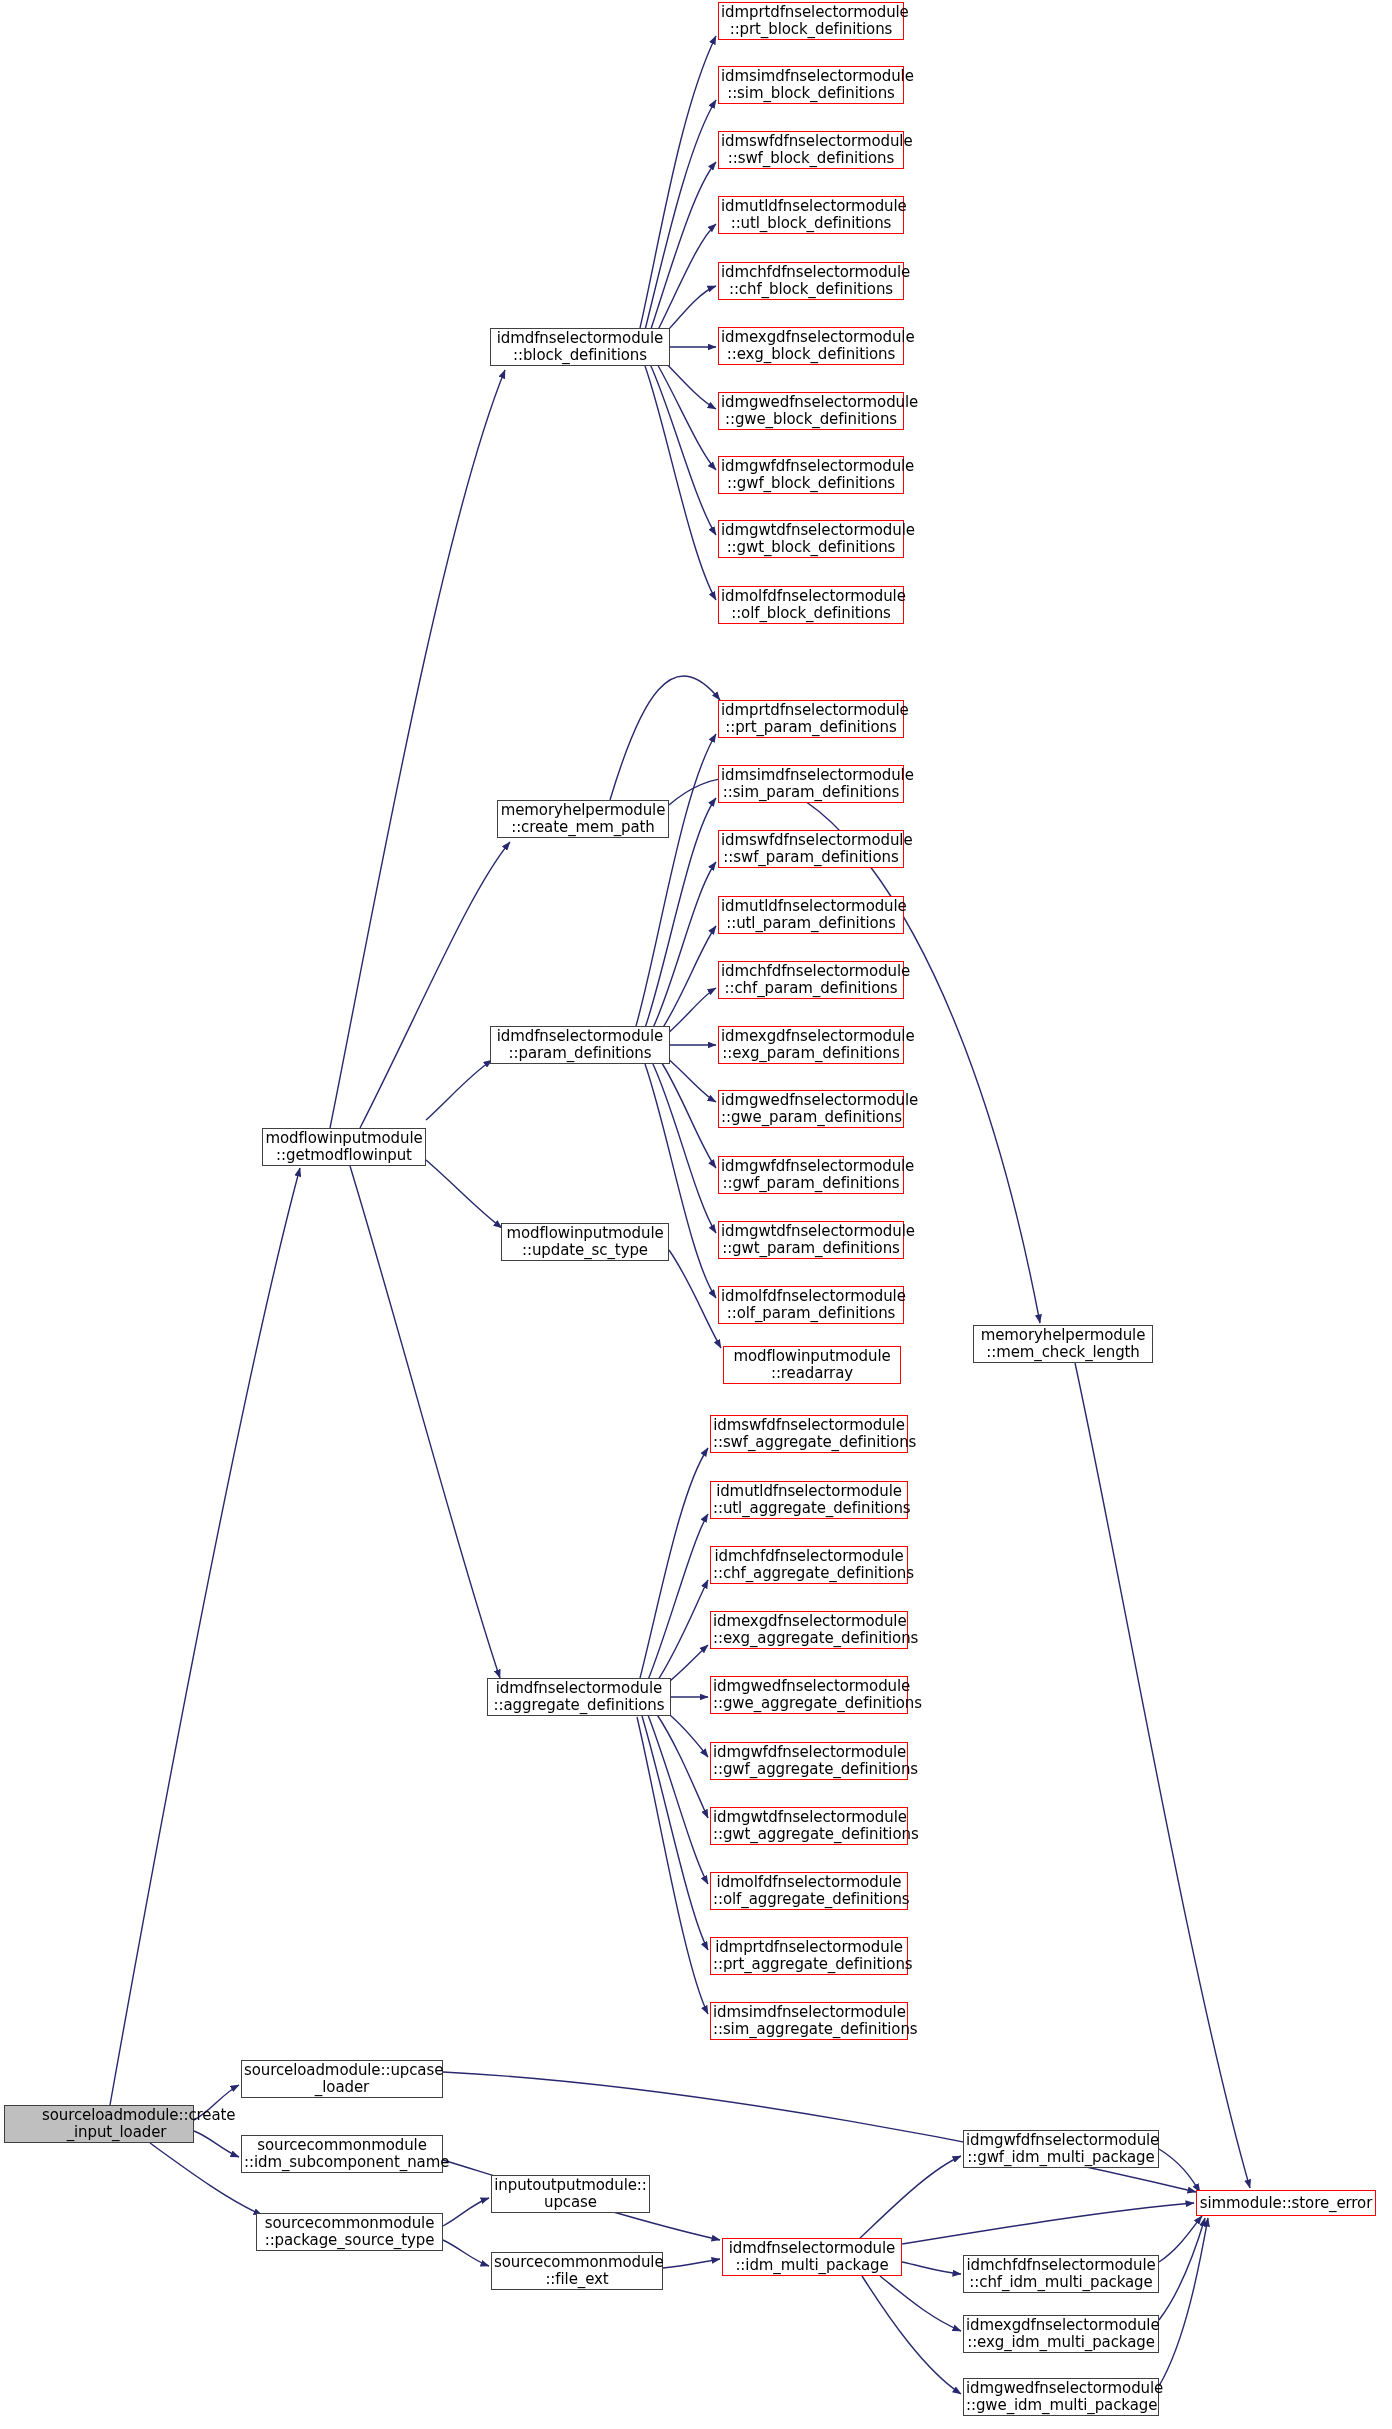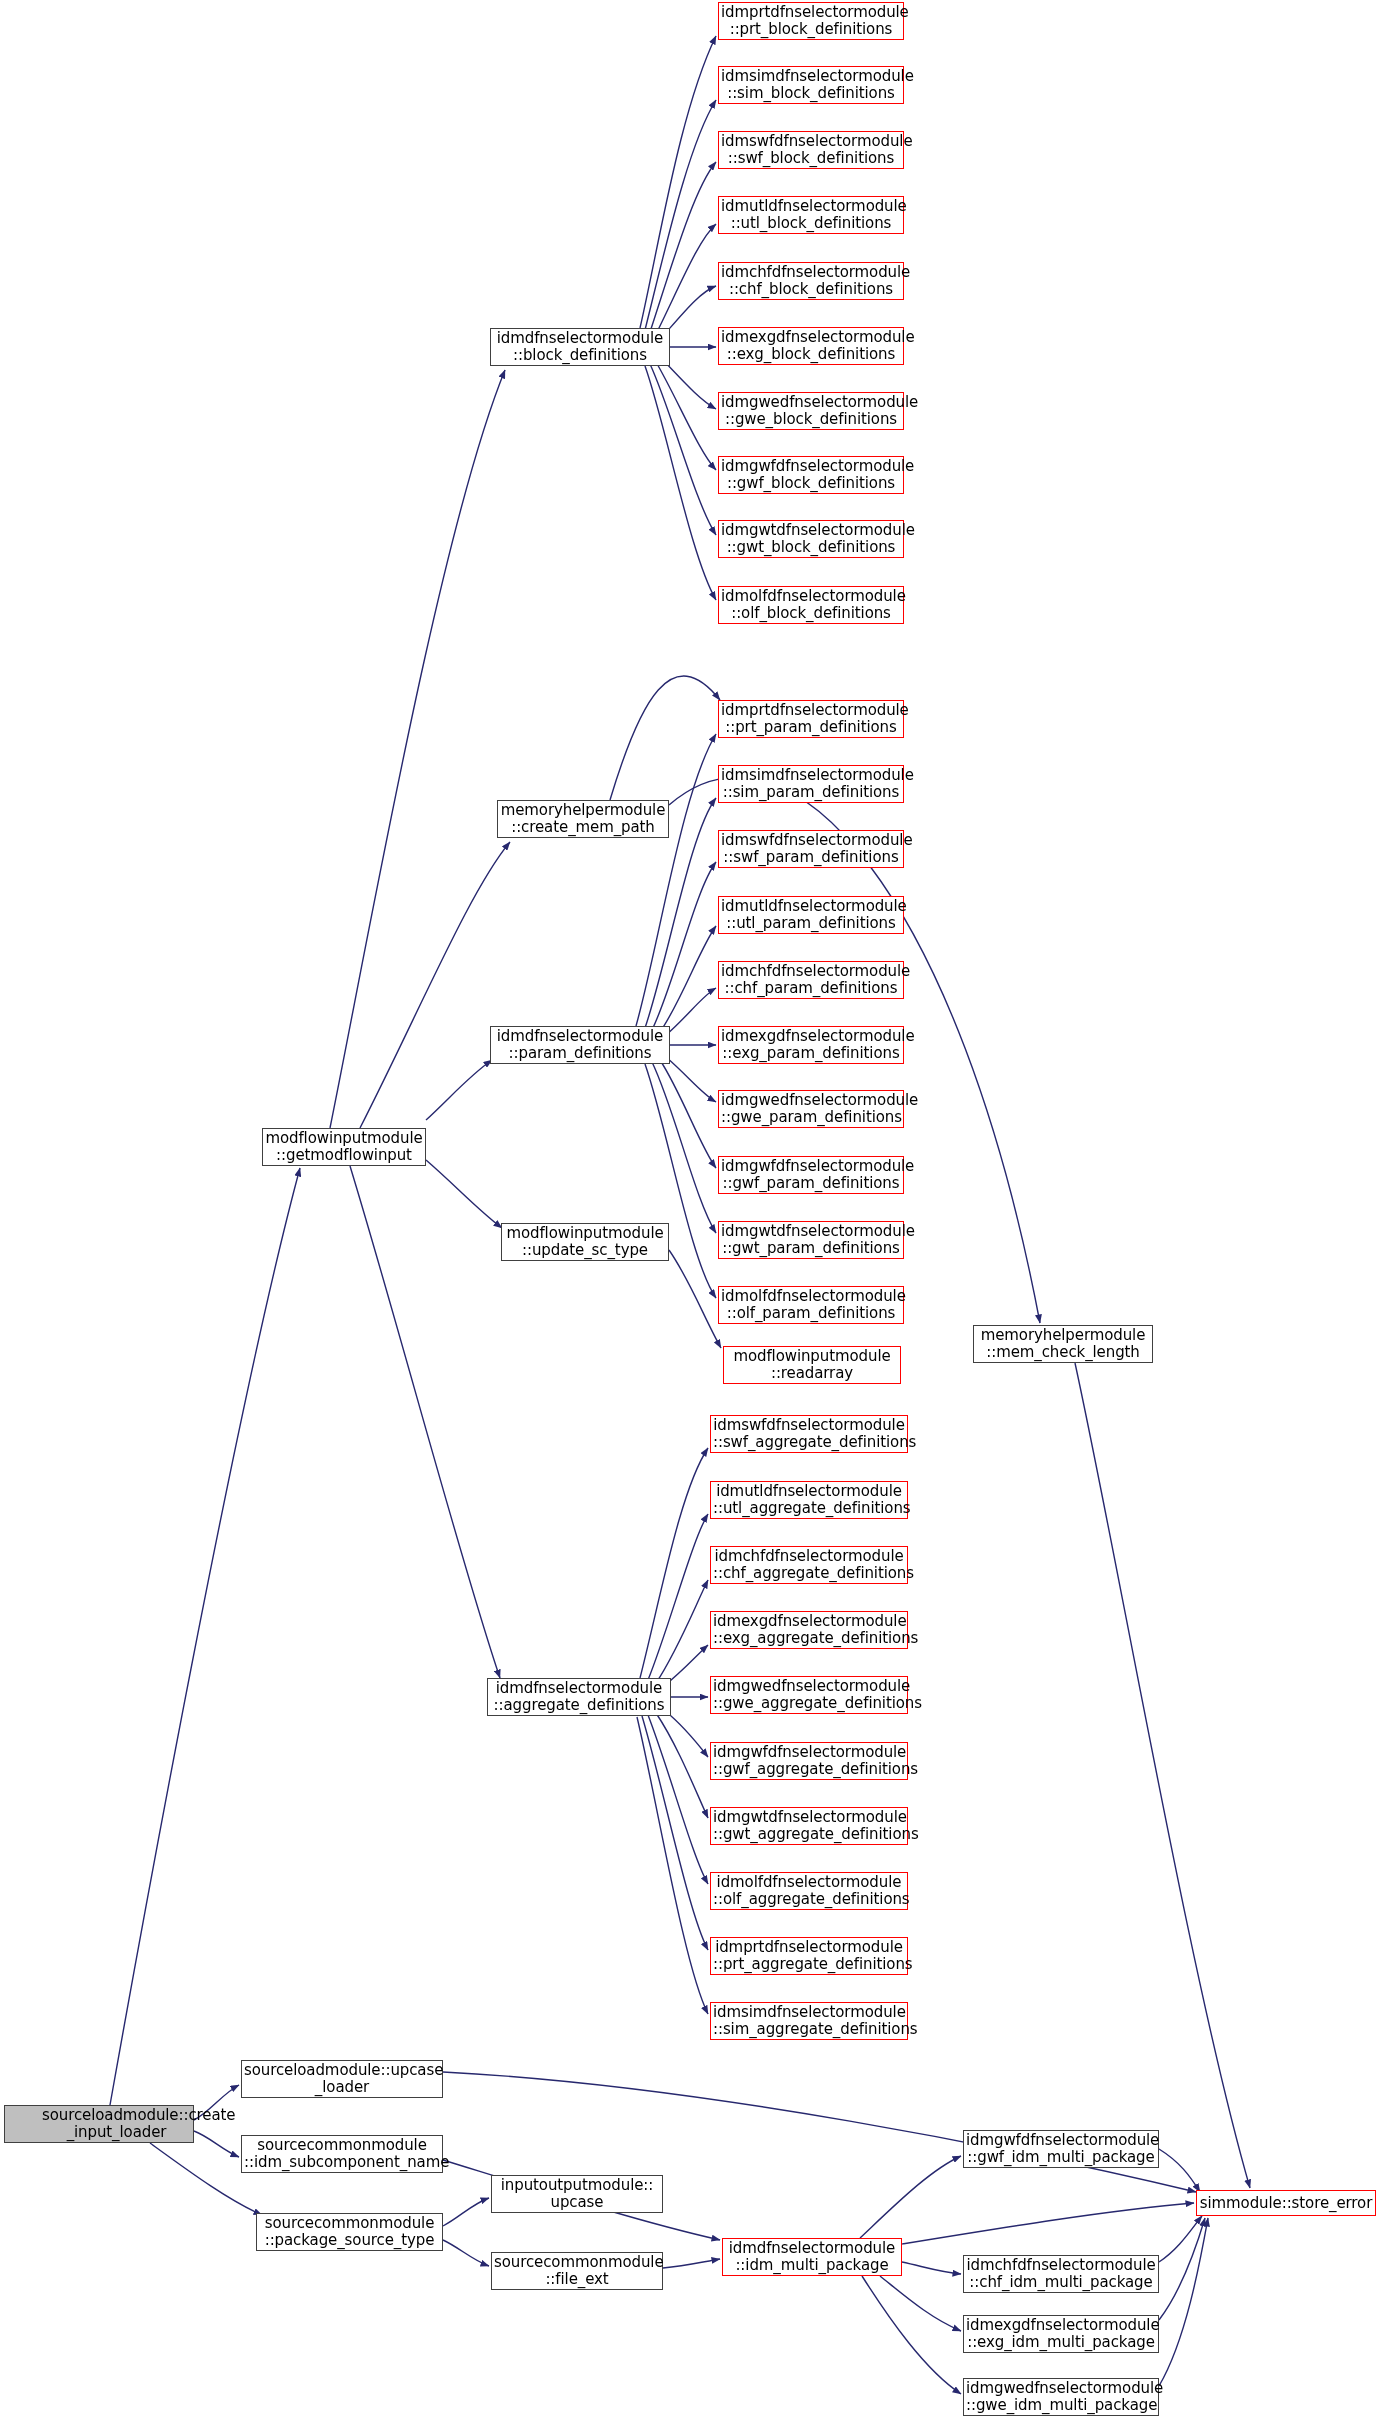--- a/index.html
+++ b/index.html
@@ -107,21 +107,21 @@
   </svg>
   <div id="node-layer">
       <div class="node root" style="left: 4px; top: 2105px; width: 190px; height: 38px;"><span>sourceloadmodule::create
 _input_loader</span></div>
       <div class="node" style="left: 241px; top: 2060px; width: 202px; height: 38px;"><span>sourceloadmodule::upcase
 _loader</span></div>
       <div class="node" style="left: 241px; top: 2135px; width: 202px; height: 38px;"><span>sourcecommonmodule
 ::idm_subcomponent_name</span></div>
       <div class="node" style="left: 256px; top: 2213px; width: 187px; height: 38px;"><span>sourcecommonmodule
 ::package_source_type</span></div>
-      <div class="node" style="left: 491px; top: 2175px; width: 172px; height: 38px;"><span>inputoutputmodule::
+      <div class="node" style="left: 491px; top: 2175px; width: 159px; height: 38px;"><span>inputoutputmodule::
 upcase</span></div>
       <div class="node" style="left: 491px; top: 2252px; width: 172px; height: 38px;"><span>sourcecommonmodule
 ::file_ext</span></div>
       <div class="node red" style="left: 722px; top: 2238px; width: 180px; height: 38px;"><span>idmdfnselectormodule
 ::idm_multi_package</span></div>
       <div class="node" style="left: 963px; top: 2130px; width: 196px; height: 38px;"><span>idmgwfdfnselectormodule
 ::gwf_idm_multi_package</span></div>
       <div class="node" style="left: 963px; top: 2255px; width: 196px; height: 38px;"><span>idmchfdfnselectormodule
 ::chf_idm_multi_package</span></div>
       <div class="node" style="left: 963px; top: 2315px; width: 196px; height: 38px;"><span>idmexgdfnselectormodule

